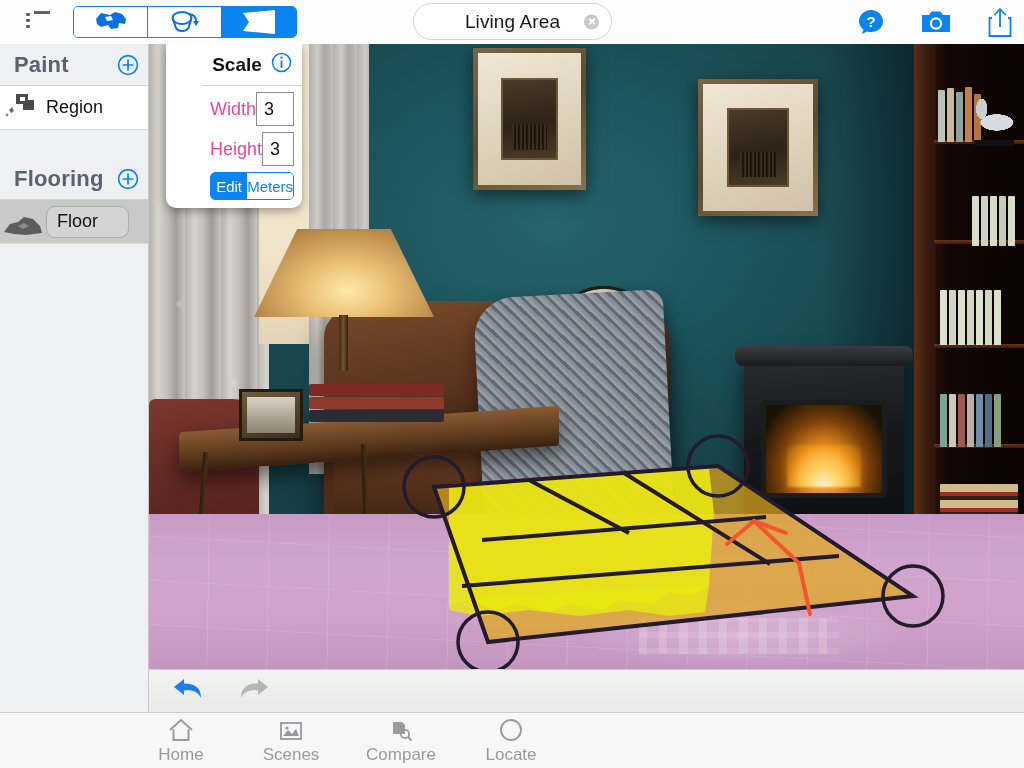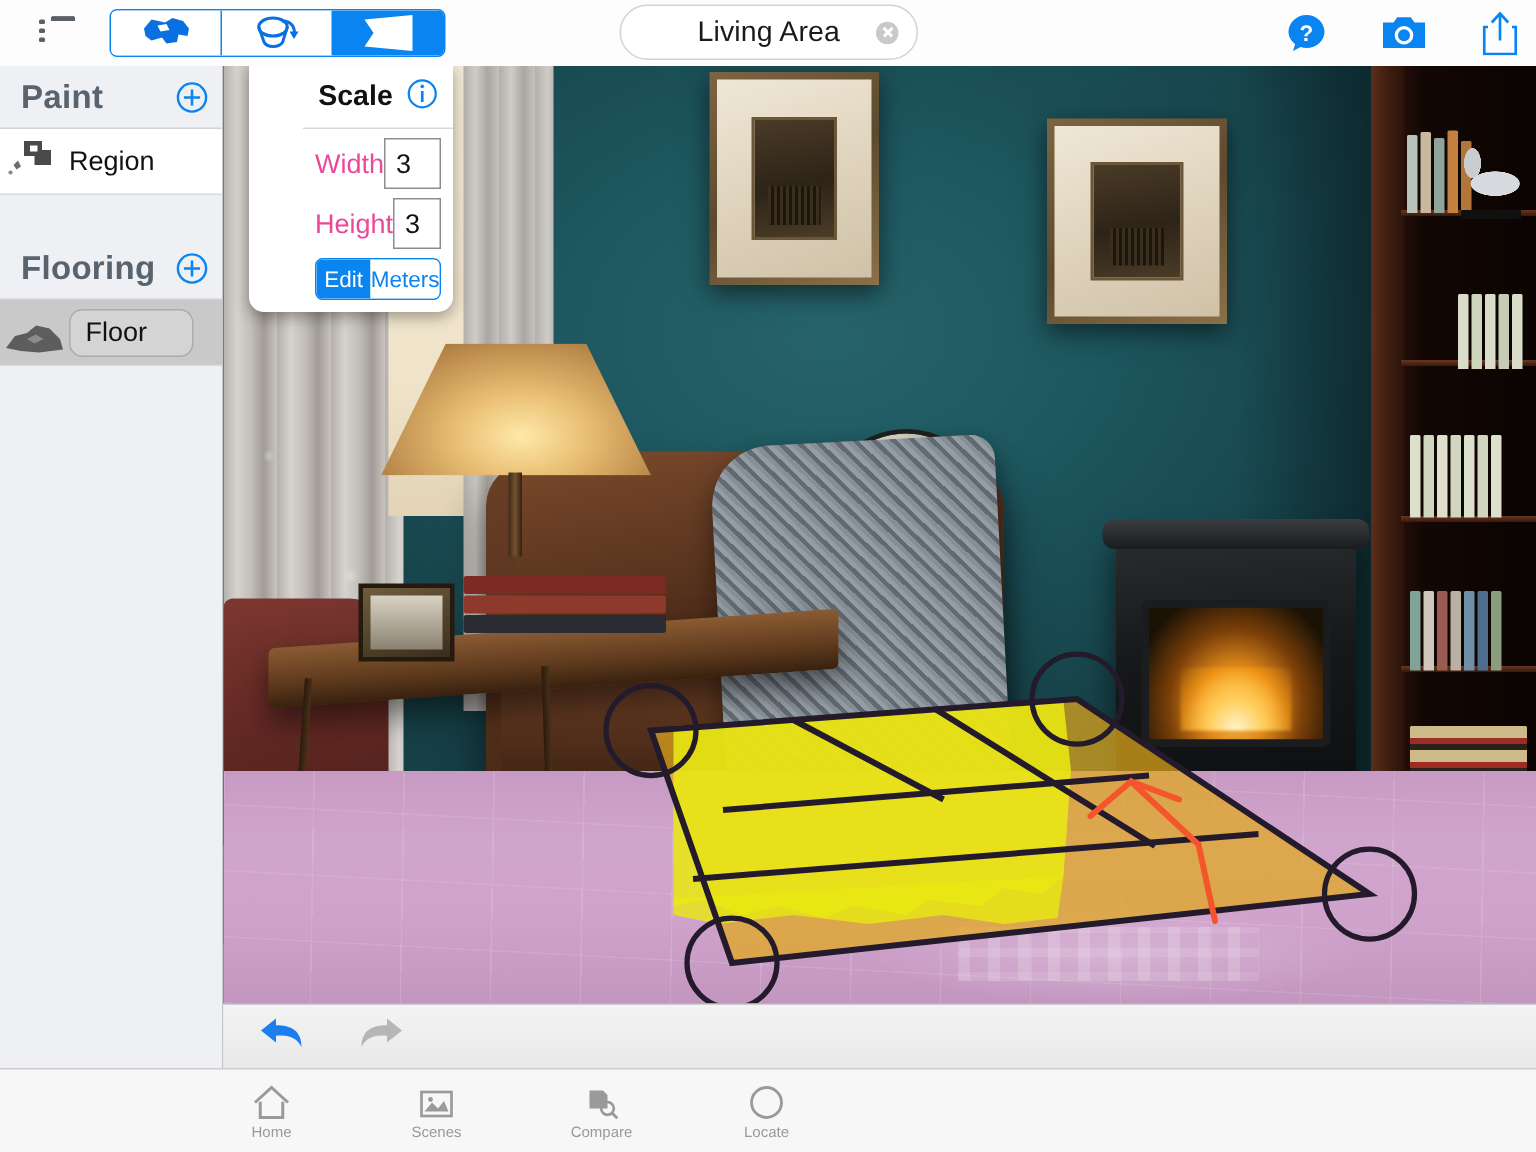--- a/index.html
+++ b/index.html
@@ -361,21 +361,21 @@
   .tabbar{
     position:absolute; left:0; top:712px; width:1024px; height:56px;
     background:#f7f7f7; border-top:1px solid #cdcdcd;
     display:flex; align-items:center;
   }
   .tab{
     width:110px; display:flex; flex-direction:column; align-items:center; gap:3px;
     cursor:pointer;
   }
   .tab .ic{ height:26px; display:flex; align-items:flex-end; }
-  .tab .tl{ font-size:10px; color:#9a9a9c; }
+  .tab .tl{ font-size:17px; color:#9a9a9c; }
   .tab.active .tl{ color:#1a7ef0; }
   #tabs-inner{ display:flex; margin-left:126px; gap:0; }
 
   
   .popup{
     position:absolute; left:166px; top:44px; width:136px;
     background:#ffffff; border-radius:0 0 10px 10px;
     box-shadow:0 3px 10px rgba(0,0,0,.35);
     overflow:hidden;
   }

